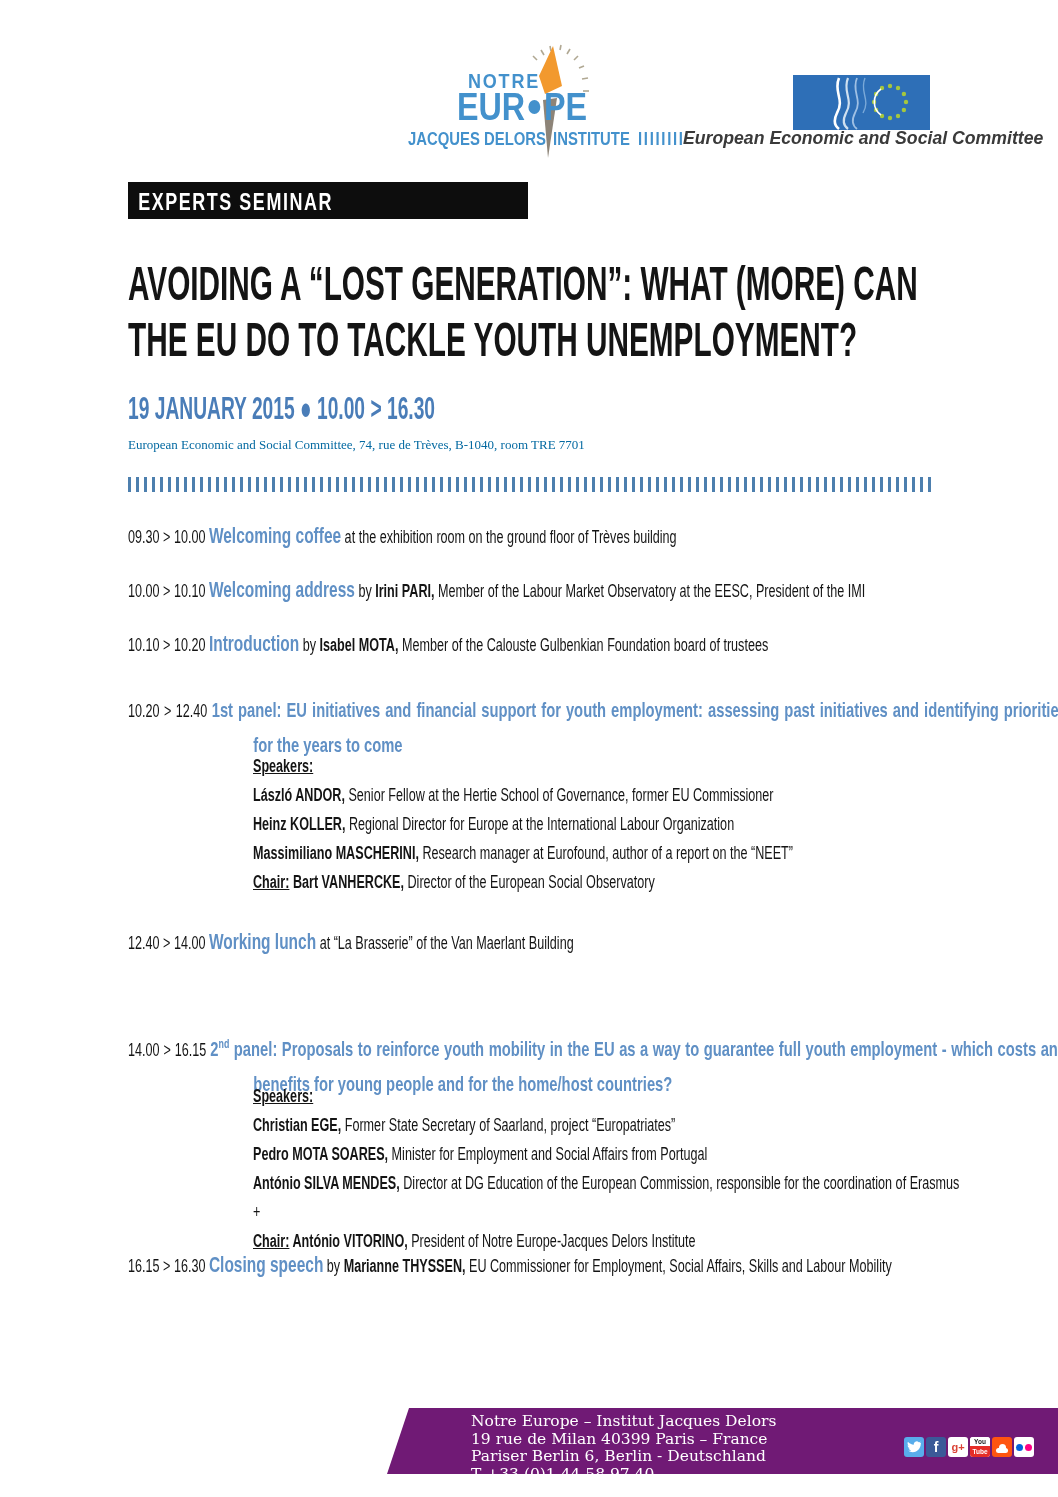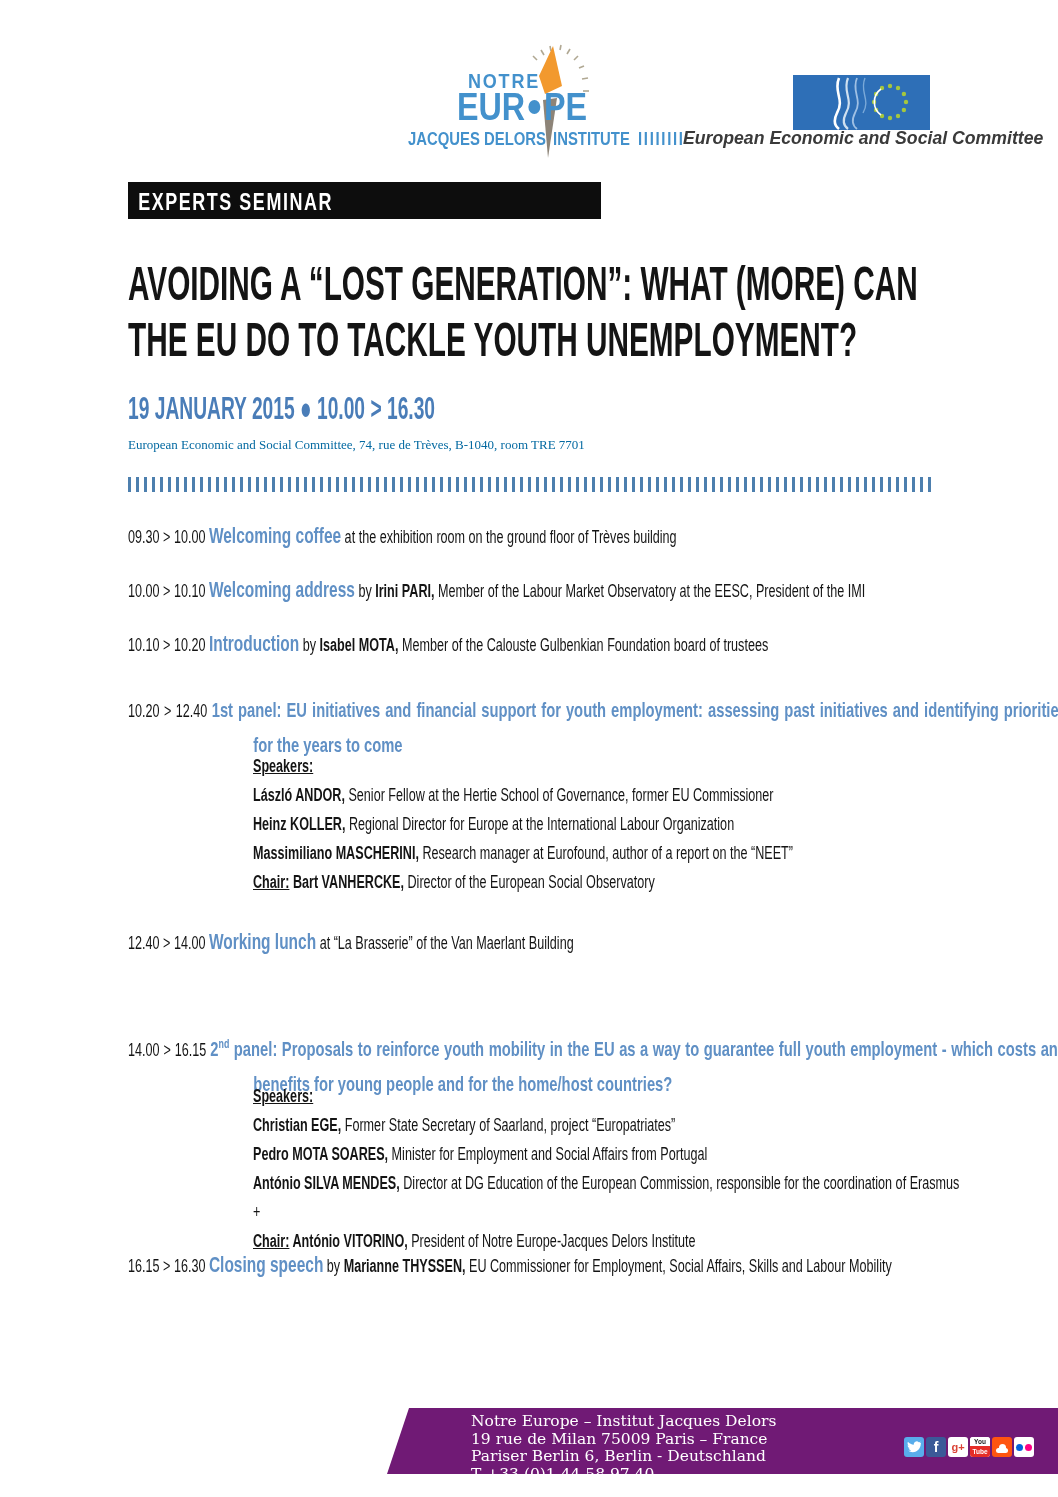--- a/index.html
+++ b/index.html
@@ -18,21 +18,21 @@
           transform:scaleX(.85);transform-origin:0 0;white-space:nowrap;}
   .ne-dot{display:inline-block;width:14px;height:14px;border-radius:50%;background:#4391cc;
           margin:0 4px;vertical-align:middle;position:relative;top:-3px;}
   .ne-sub{font-size:17.5px;font-weight:bold;color:#4391cc;transform:scaleX(.85);
           transform-origin:0 0;white-space:nowrap;}
   .ne-bars{letter-spacing:2px;}
   .eesc-caption{left:683px;top:127px;font-size:19px;font-weight:bold;font-style:italic;
                 color:#3a3a3a;transform:scaleX(.93);transform-origin:0 0;white-space:nowrap;}
 
   
-  .banner{left:128px;top:182px;width:473px;height:37px;background:#0d0d0d;}
+  .banner{left:128px;top:182px;width:400px;height:37px;background:#0d0d0d;}
   .banner span{display:block;transform:scaleX(.78);transform-origin:0 0;color:#fff;
                font-size:23px;font-weight:bold;letter-spacing:2px;padding:7px 0 0 13px;white-space:nowrap;}
 
   
   .title{left:128px;top:256px;width:1300px;font-size:48px;font-weight:bold;color:#141414;
          line-height:56px;transform:scaleX(.62);transform-origin:0 0;white-space:nowrap;}
   .dateline{left:128px;top:391px;width:700px;font-size:31px;font-weight:bold;color:#4a7db8;
             transform:scaleX(.62);transform-origin:0 0;white-space:nowrap;}
   .venue{left:128px;top:437px;font-family:Liberation Serif, serif;font-size:13px;color:#0369a1;white-space:nowrap;}
   .separator{left:128px;top:477px;width:808px;height:15px;
@@ -186,21 +186,21 @@
   </div>
 
   <div class="item" style="top:1254px;">
     <span class="time">16.15 &gt; 16.30</span>
     <span class="h">Closing speech</span><span> by </span><span class="name">Marianne THYSSEN,</span><span> EU Commissioner for Employment, Social Affairs, Skills and Labour Mobility</span>
   </div>
 
   <div class="abs footer-band">
     <div class="footer-text">
       <div>Notre Europe – Institut Jacques Delors</div>
-      <div>19 rue de Milan 75009 Paris – France</div>
+      <div>19 rue de Milan 40399 Paris – France</div>
       <div>Pariser Berlin 6, Berlin - Deutschland</div>
       <div>T +33 (0)1 44 58 97 40</div>
       <div>www.notre-europe.eu</div>
     </div>
     <div class="socials">
       <div class="icon ic-tw">
         <svg width="14" height="14" viewBox="0 0 24 24">
             <path fill="#ffffff" d="M23.953 4.57a10 10 0 01-2.825.775 4.958 4.958 0 002.163-2.723 9.99 9.99 0 01-3.127 1.195 4.92 4.92 0 00-8.384 4.482C7.69 8.095 4.067 6.13 1.64 3.162a4.822 4.822 0 00-.666 2.475c0 1.71.87 3.213 2.188 4.096a4.904 4.904 0 01-2.228-.616v.06a4.923 4.923 0 003.946 4.827 4.996 4.996 0 01-2.212.085 4.936 4.936 0 004.604 3.417A9.867 9.867 0 012 18.58a13.995 13.995 0 007.557 2.209c9.053 0 13.998-7.496 13.998-13.985 0-.21 0-.42-.015-.63a9.935 9.935 0 002.413-2.604z"></path>
           </svg>
       </div>

